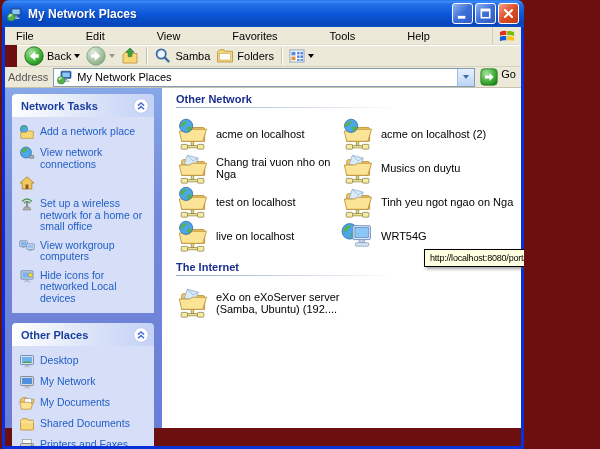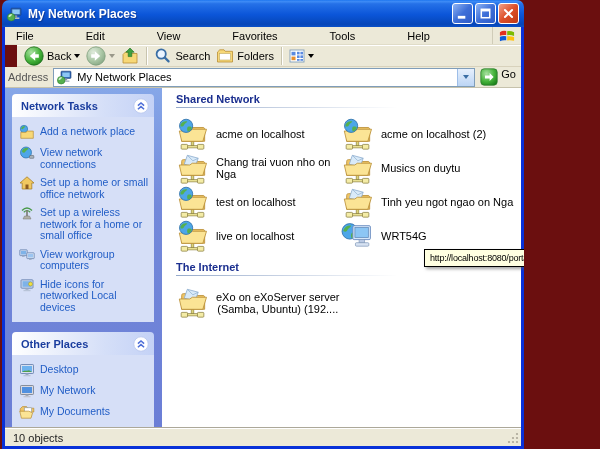--- a/index.html
+++ b/index.html
@@ -56,21 +56,21 @@
   .task-label { font-size:10.5px; line-height:11.5px; color:#215DC6; padding-top:2px; }
   .ic16 { width:16px; height:16px; flex:0 0 16px; }
 
   .content { flex:1; background:#fff; padding:5px 0 0 14px; position:relative; overflow:hidden; }
   .section-title { font-size:11px; font-weight:bold; color:#1B2F8F; }
   .section-rule { height:1px; width:222px; background:linear-gradient(90deg,#96AACB,#FFFFFF); margin-top:2px; }
   .items-grid { display:grid; grid-template-columns:165px 175px; margin-top:9px; row-gap:0; margin-bottom:8px; }
   .fitem { display:flex; align-items:center; gap:7px; height:34px; }
   .ic32 { width:33px; height:33px; flex:0 0 33px; }
   .flabel { font-size:11px; color:#000; line-height:12px; }
-  .internet-item { display:flex; align-items:center; gap:7px; margin-top:10px;text-align:center; }
+  .internet-item { display:flex; align-items:center; gap:7px; margin-top:10px; }
 
   
   .tooltip { position:absolute; left:422px; top:249px; width:178px; height:18px; background:#FFFFE1;
     border:1px solid #000; box-shadow:2px 2px 3px rgba(90,90,90,.55); z-index:50;
     font-size:9px; letter-spacing:-0.2px; color:#000; padding:3px 4px 0 5px; white-space:nowrap; overflow:hidden; }
 
   
   .statusbar { position:absolute; left:3px; right:3px; bottom:3px; height:18px; background:#ECE9D8;
     border-top:1px solid #fff; box-shadow:0 -1px 0 #ACA899; display:flex; align-items:center;
     font-size:11px; color:#222; padding-left:8px; }
@@ -323,21 +323,21 @@
     <div class="tb-btn">
       <svg width="18" height="18" viewBox="0 0 18 18">
           <use href="#s-up"></use>
         </svg>
     </div>
     <div class="tb-sep"></div>
     <div class="tb-btn">
       <svg width="18" height="18" viewBox="0 0 18 18">
           <use href="#s-search"></use>
         </svg>
-      <span>Search</span>
+      <span>Samba</span>
     </div>
     <div class="tb-btn">
       <svg width="18" height="18" viewBox="0 0 18 18">
           <use href="#s-folders"></use>
         </svg>
       <span>Folders</span>
     </div>
     <div class="tb-sep"></div>
     <div class="tb-btn">
       <svg width="16" height="16" viewBox="0 0 16 16">
@@ -386,21 +386,20 @@
           <div class="task">
             <svg class="ic16" viewBox="0 0 16 16">
                 <use href="#i-conn"></use>
               </svg>
             <span class="task-label">View network connections</span>
           </div>
           <div class="task">
             <svg class="ic16" viewBox="0 0 16 16">
                 <use href="#i-home"></use>
               </svg>
-            <span class="task-label">Set up a home or small office network</span>
           </div>
           <div class="task">
             <svg class="ic16" viewBox="0 0 16 16">
                 <use href="#i-wifi"></use>
               </svg>
             <span class="task-label">Set up a wireless network for a home or small office</span>
           </div>
           <div class="task">
             <svg class="ic16" viewBox="0 0 16 16">
                 <use href="#i-workgroup"></use>
@@ -453,21 +452,21 @@
                 <use href="#i-printer"></use>
               </svg>
             <span class="task-label">Printers and Faxes</span>
           </div>
         </div>
       </div>
 
     </div>
 
     <div class="content">
-      <div class="section-title">Shared Network</div>
+      <div class="section-title">Other Network</div>
       <div class="section-rule"></div>
 
       <div class="items-grid">
         <div class="fitem">
           <svg class="ic32" viewBox="0 0 32 32">
               <use href="#s-fg"></use>
             </svg>
           <span class="flabel">acme on localhost</span>
         </div>
         <div class="fitem">
@@ -524,23 +523,17 @@
         <span class="flabel">
           <span>eXo on eXoServer server</span><br>
           <span>(Samba, Ubuntu) (192....</span>
         </span>
       </div>
     </div>
   </div>
 
   <div class="tooltip">http://localhost:8080/portal/rest/private/jcr/repo</div>
 
-  <div class="statusbar">
-    <span>10 objects</span>
-    <svg class="grip" width="14" height="14" viewBox="0 0 14 14">
-        <use href="#s-grip"></use>
-      </svg>
-  </div>
 
   <div class="b-left"></div>
   <div class="b-right"></div>
   <div class="b-bottom"></div>
 </div>
 
 </body></html>

